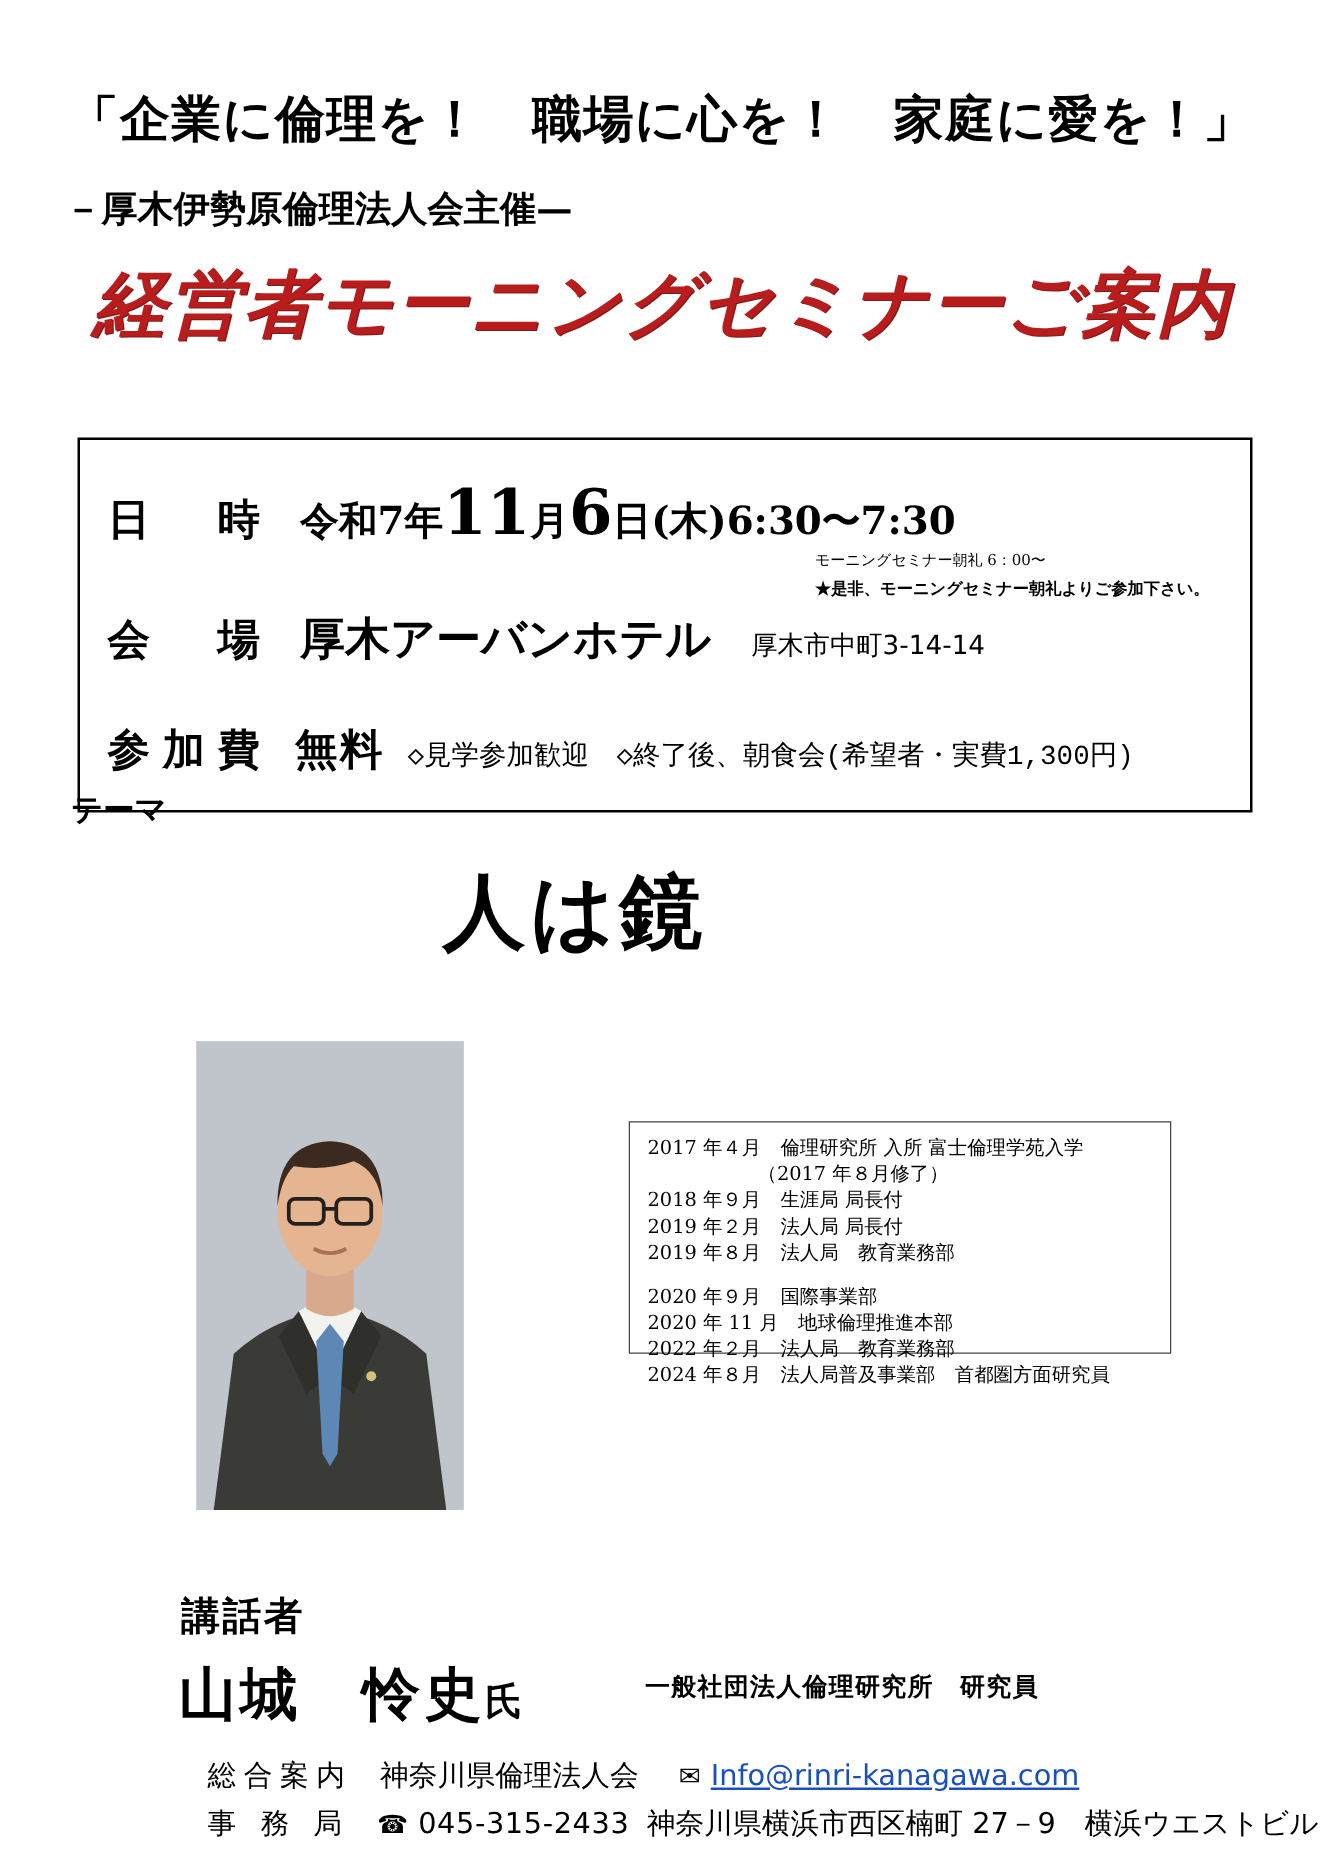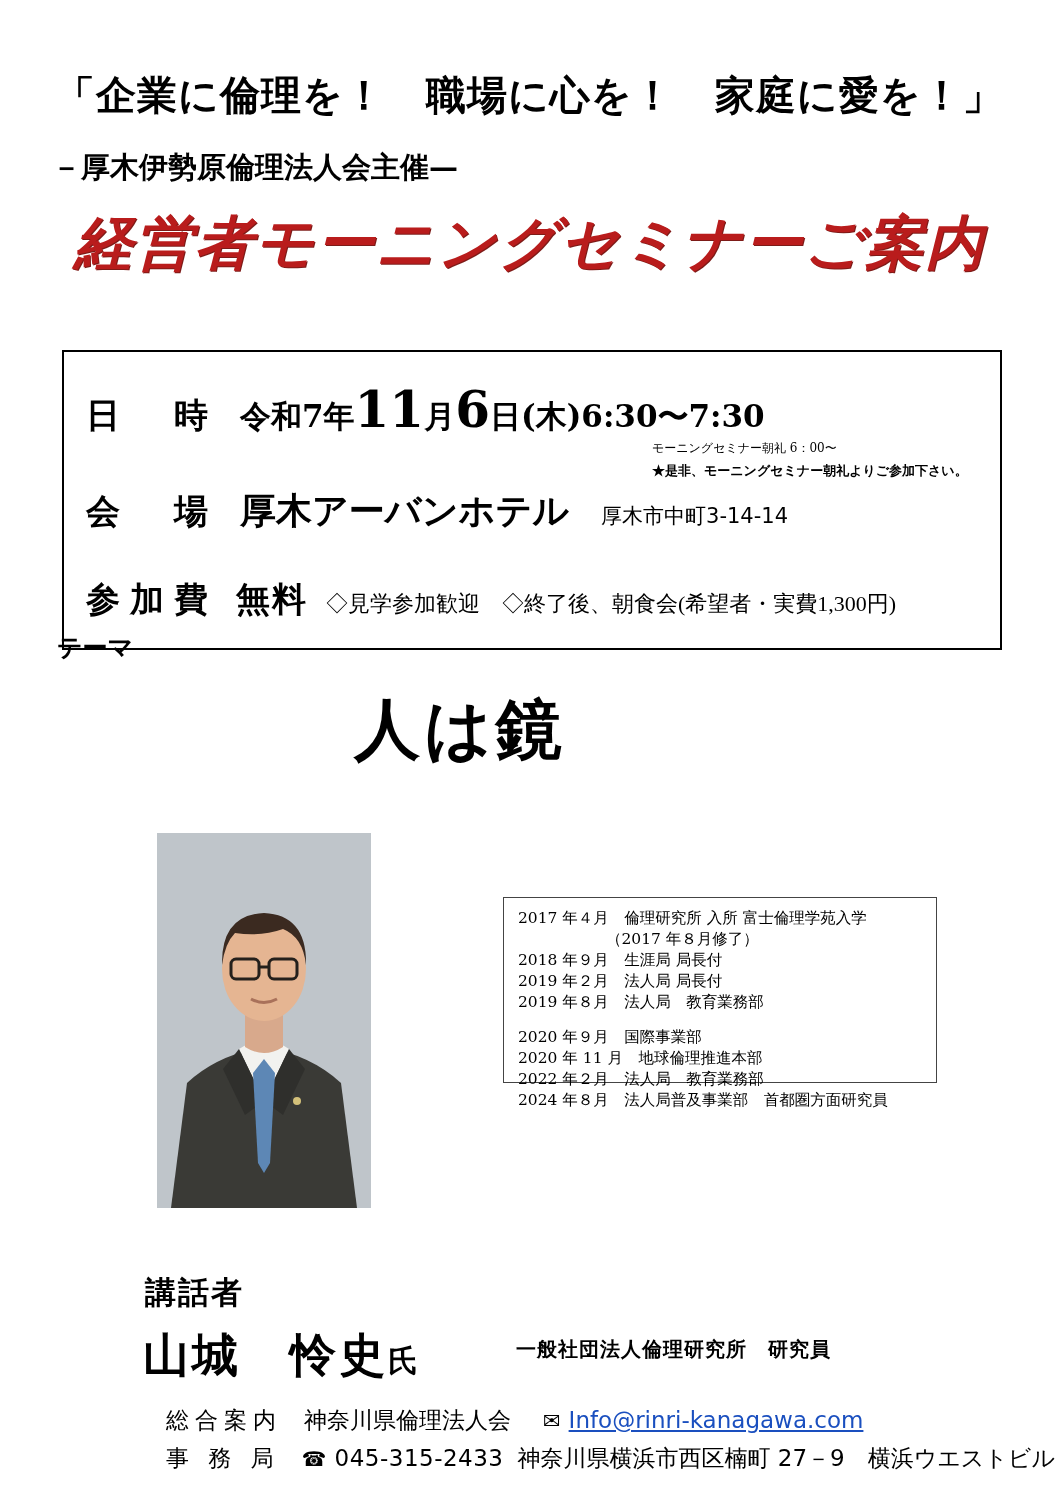--- a/index.html
+++ b/index.html
@@ -118,21 +118,21 @@
 
   .fee-row { left: 22px; top: 225px; display: flex; align-items: baseline; }
   .fee-val {
     font-family: "DejaVu Serif", "Liberation Serif", serif;
     font-weight: bold;
     font-size: 34px;
     margin-left: 18px;
     letter-spacing: 2px;
   }
   .fee-note {
-    font-family: Liberation Serif, serif;
+    font-family: Liberation Mono, monospace;
     font-size: 22px;
     margin-left: 18px;
   }
 
   
   .theme-label {
     position: absolute;
     left: 57px;
     top: 631px;
     font-family: "DejaVu Sans", sans-serif;

